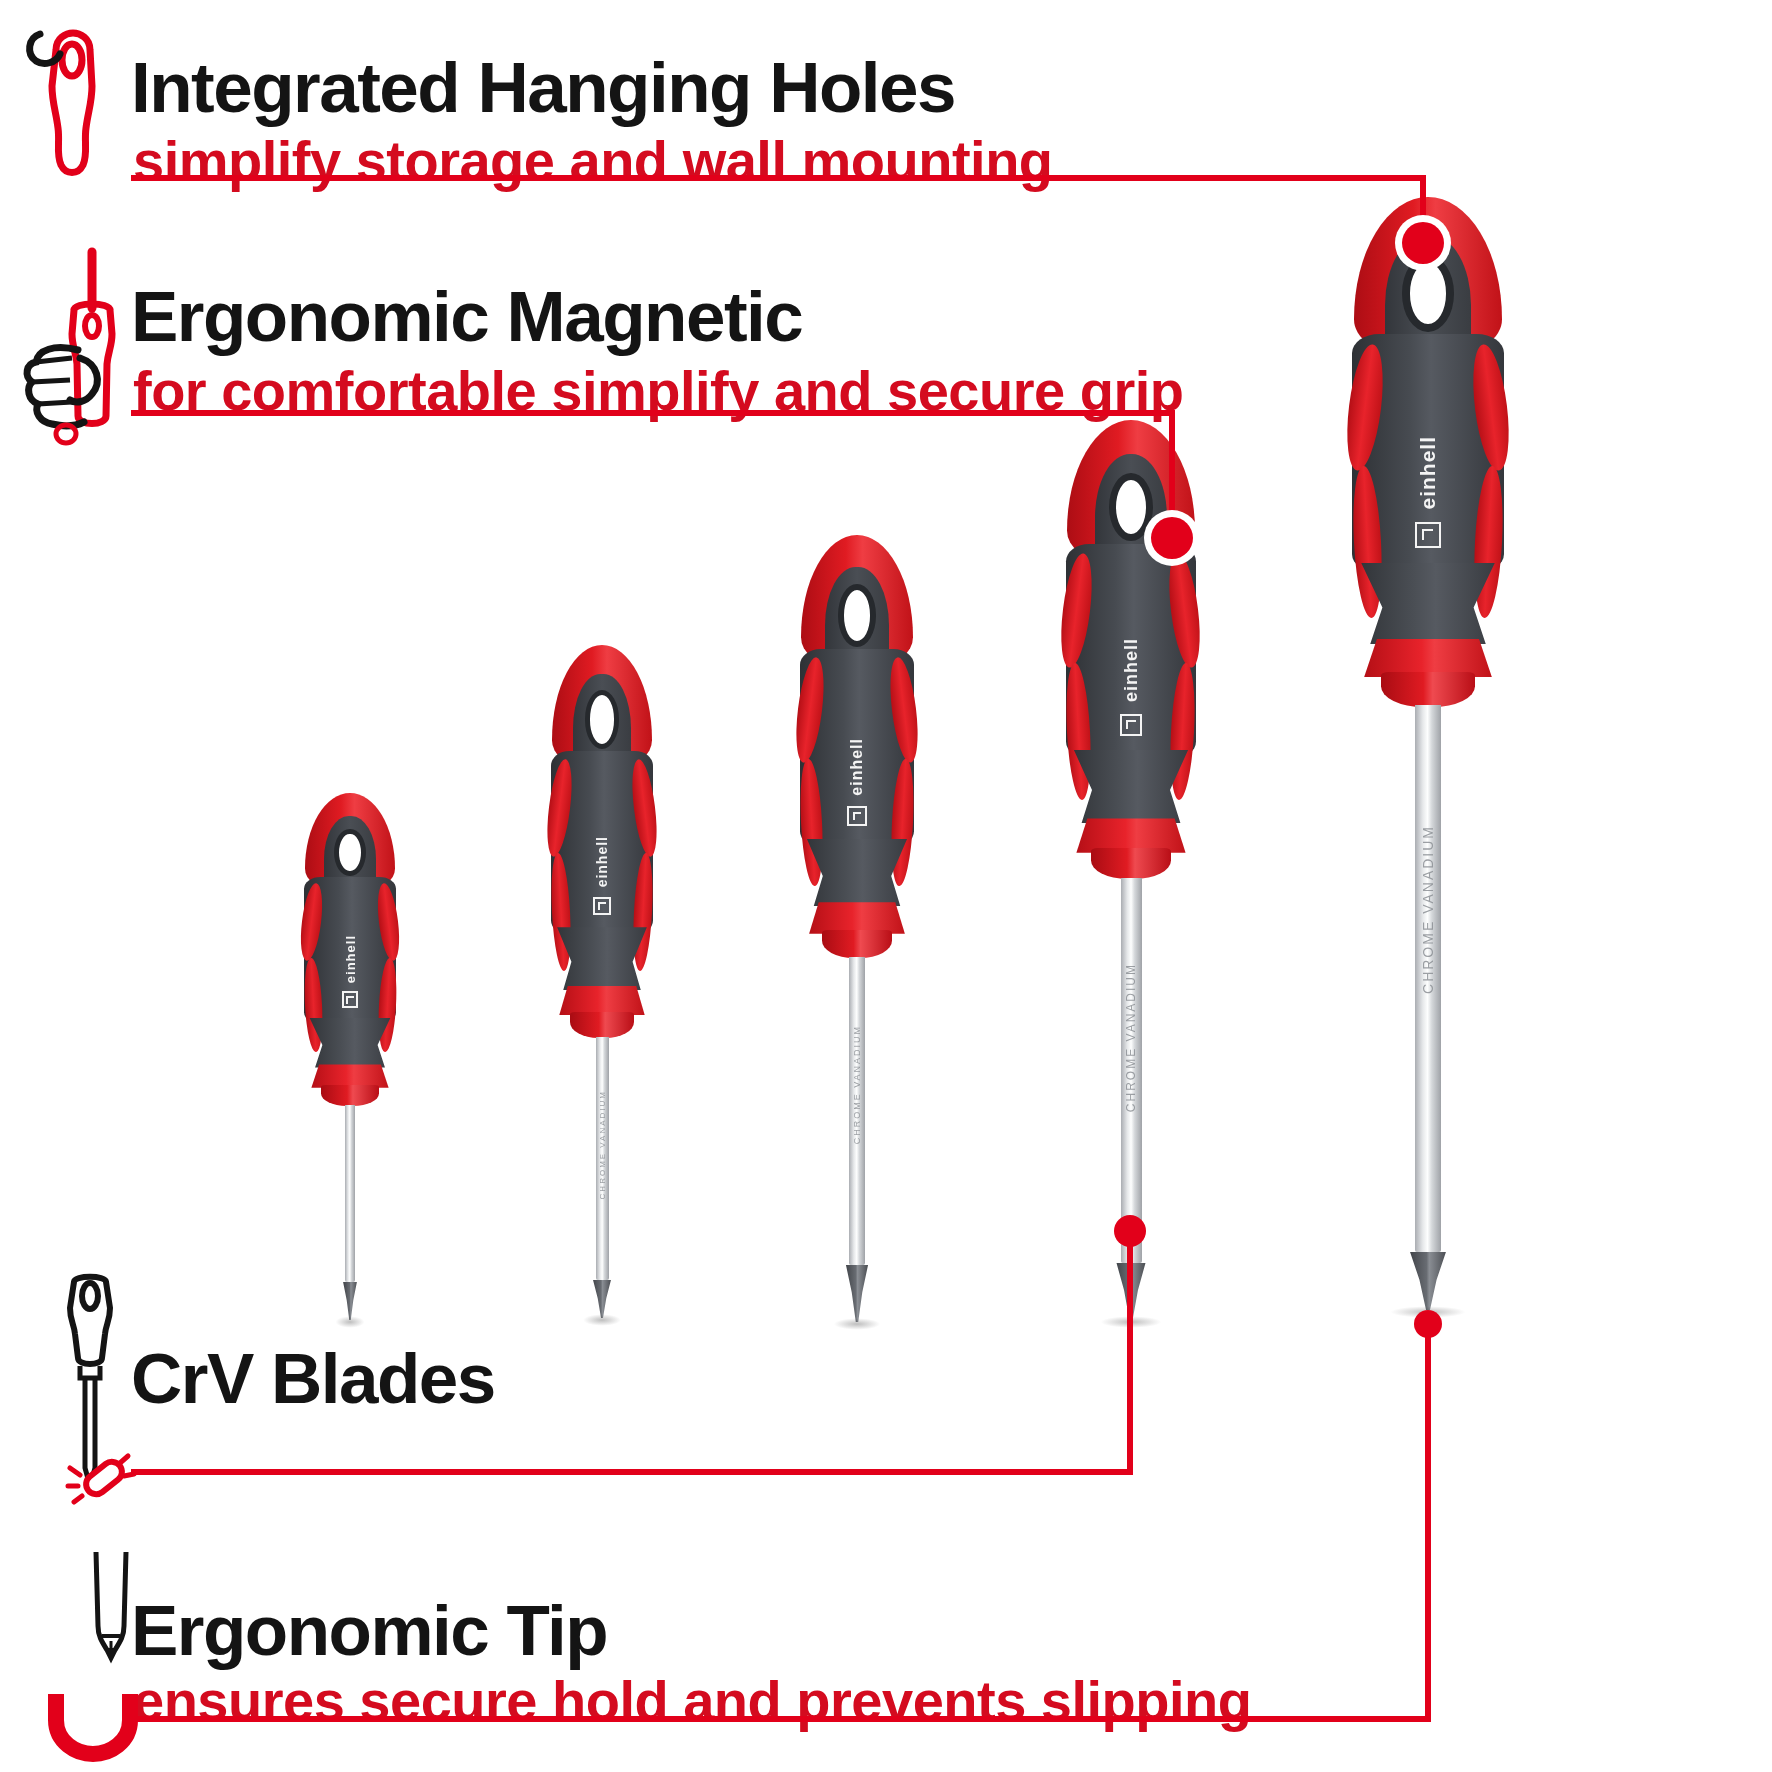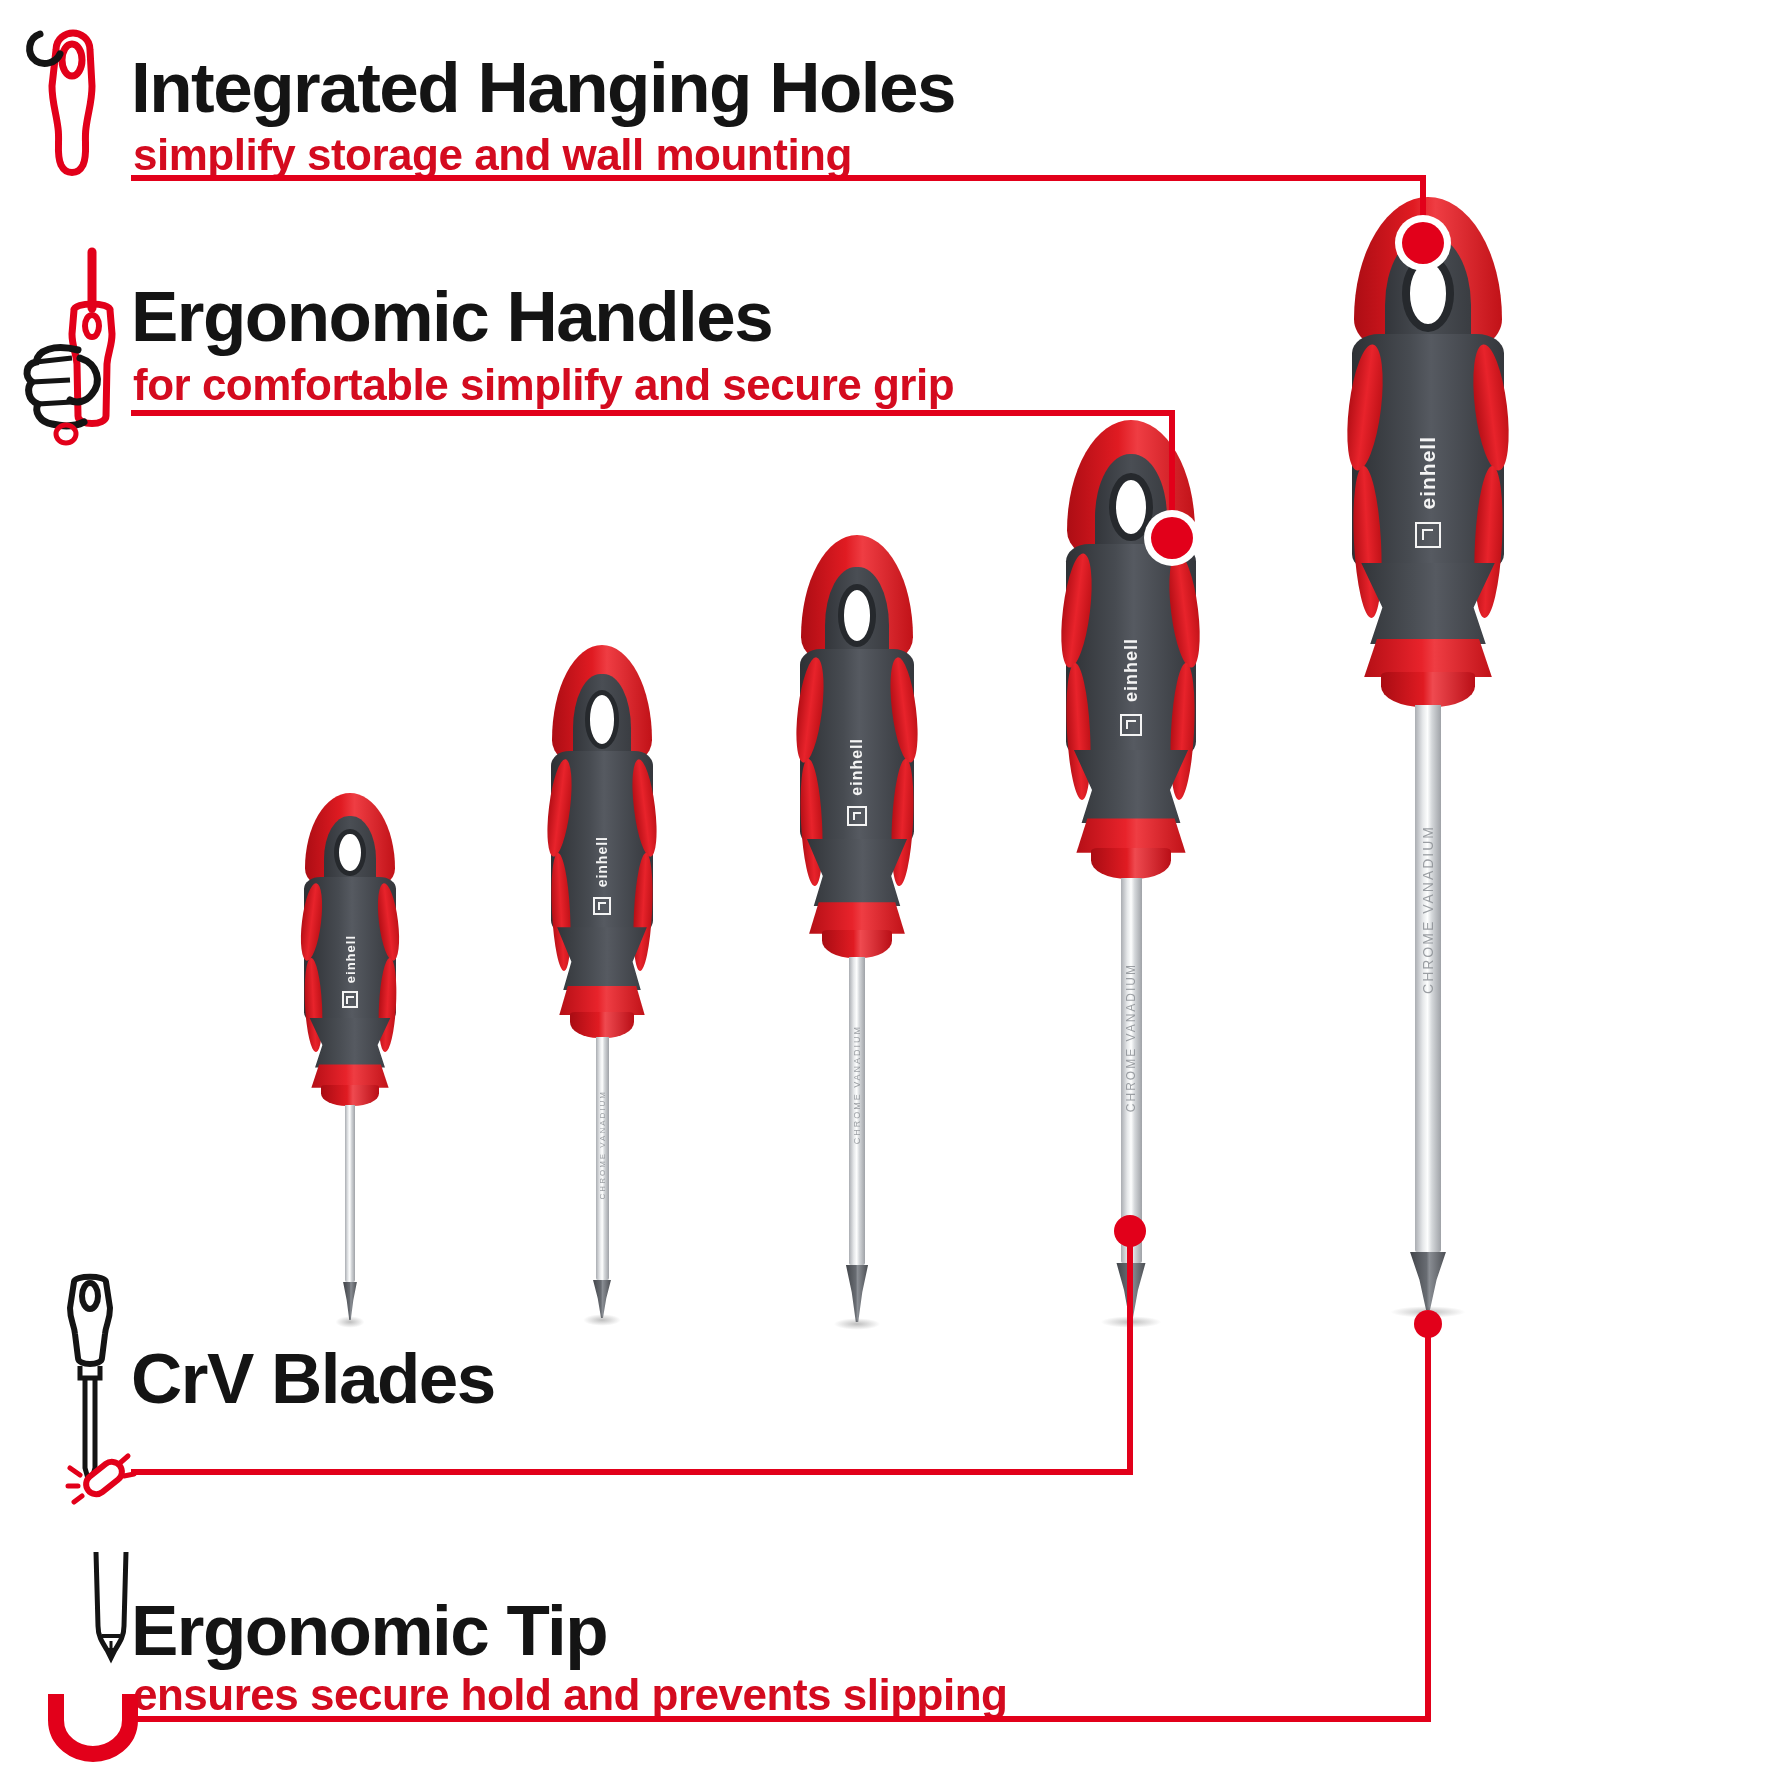--- a/index.html
+++ b/index.html
@@ -8,21 +8,21 @@
     overflow:hidden;border-radius:26px;
     font-family:"Liberation Sans",sans-serif;
   }
   
   .feature-title{
     position:absolute;left:131px;font-size:71px;font-weight:700;color:#141414;
     letter-spacing:-1.5px;line-height:1;white-space:nowrap;
   }
   .t1{top:52px}.t2{top:281px}.t3{top:1343px}.t4{top:1595px}
   .feature-sub{
-    position:absolute;left:133px;font-size:44px;font-weight:700;color:#d40b1f;
+    position:absolute;left:133px;font-size:56px;font-weight:700;color:#d40b1f;
     line-height:1;white-space:nowrap;letter-spacing:-0.5px;
   }
   .s1{top:133px}.s2{top:363px}.s3{top:1420px}.s4{top:1673px}
 
   
   .hline,.vline{position:absolute;background:#e2001a;z-index:4}
   .c1h{left:131px;top:175px;width:1294px;height:6px}
   .c1v{left:1420px;top:175px;width:6px;height:70px}
   .c2h{left:131px;top:410px;width:1044px;height:6px}
   .c2v{left:1169px;top:410px;width:6px;height:130px}
@@ -118,21 +118,21 @@
 
   <svg class="icon icon2" viewBox="0 0 150 212">
     <line x1="78" y1="6" x2="78" y2="62" stroke="#e2001a" stroke-width="9" stroke-linecap="round"></line>
     <path d="M60 64 C60 56 96 56 96 64 L98 88 C98 100 94 106 93 118 L92 170 C92 180 64 180 64 170 L63 118 C62 106 58 100 58 88 Z" fill="none" stroke="#e2001a" stroke-width="7"></path>
     <ellipse cx="78" cy="80" rx="7" ry="11" fill="none" stroke="#e2001a" stroke-width="6"></ellipse>
     <path d="M64 104 C40 98 24 104 22 116 C12 118 10 130 18 136 C12 142 14 154 24 158 C20 166 26 176 38 178 C50 181 62 180 70 176" fill="none" stroke="#141414" stroke-width="7" stroke-linecap="round"></path>
     <path d="M66 112 C84 118 88 136 78 148 C72 156 62 158 56 154" fill="none" stroke="#141414" stroke-width="7" stroke-linecap="round"></path>
     <path d="M22 116 L58 112 M18 136 L56 134 M24 158 L58 156" stroke="#141414" stroke-width="5"></path>
     <ellipse cx="52" cy="188" rx="10" ry="9" fill="none" stroke="#e2001a" stroke-width="5"></ellipse>
   </svg>
-  <div class="feature-title t2">Ergonomic Handles</div>
+  <div class="feature-title t2">Ergonomic Magnetic</div>
   <div class="feature-sub s2">for comfortable simplify and secure grip</div>
   <div class="hline c2h"></div>
   <div class="vline c2v"></div>
 
   <svg class="icon icon3" viewBox="0 0 105 268">
     <path d="M34 10 C34 3 66 3 66 10 L70 36 C70 48 66 52 65 62 L62 86 C62 94 38 94 38 86 L35 62 C34 52 30 48 30 36 Z" fill="none" stroke="#141414" stroke-width="6"></path>
     <ellipse cx="50" cy="24" rx="8" ry="13" fill="none" stroke="#141414" stroke-width="6"></ellipse>
     <path d="M40 94 L40 106 L60 106 L60 94" fill="none" stroke="#141414" stroke-width="5"></path>
     <path d="M45 106 L45 196 L50 214 L55 196 L55 106" fill="none" stroke="#141414" stroke-width="5"></path>
     <rect x="44" y="196" width="40" height="20" rx="10" transform="rotate(-38 64 206)" fill="#ffffff" stroke="#e2001a" stroke-width="6"></rect>

